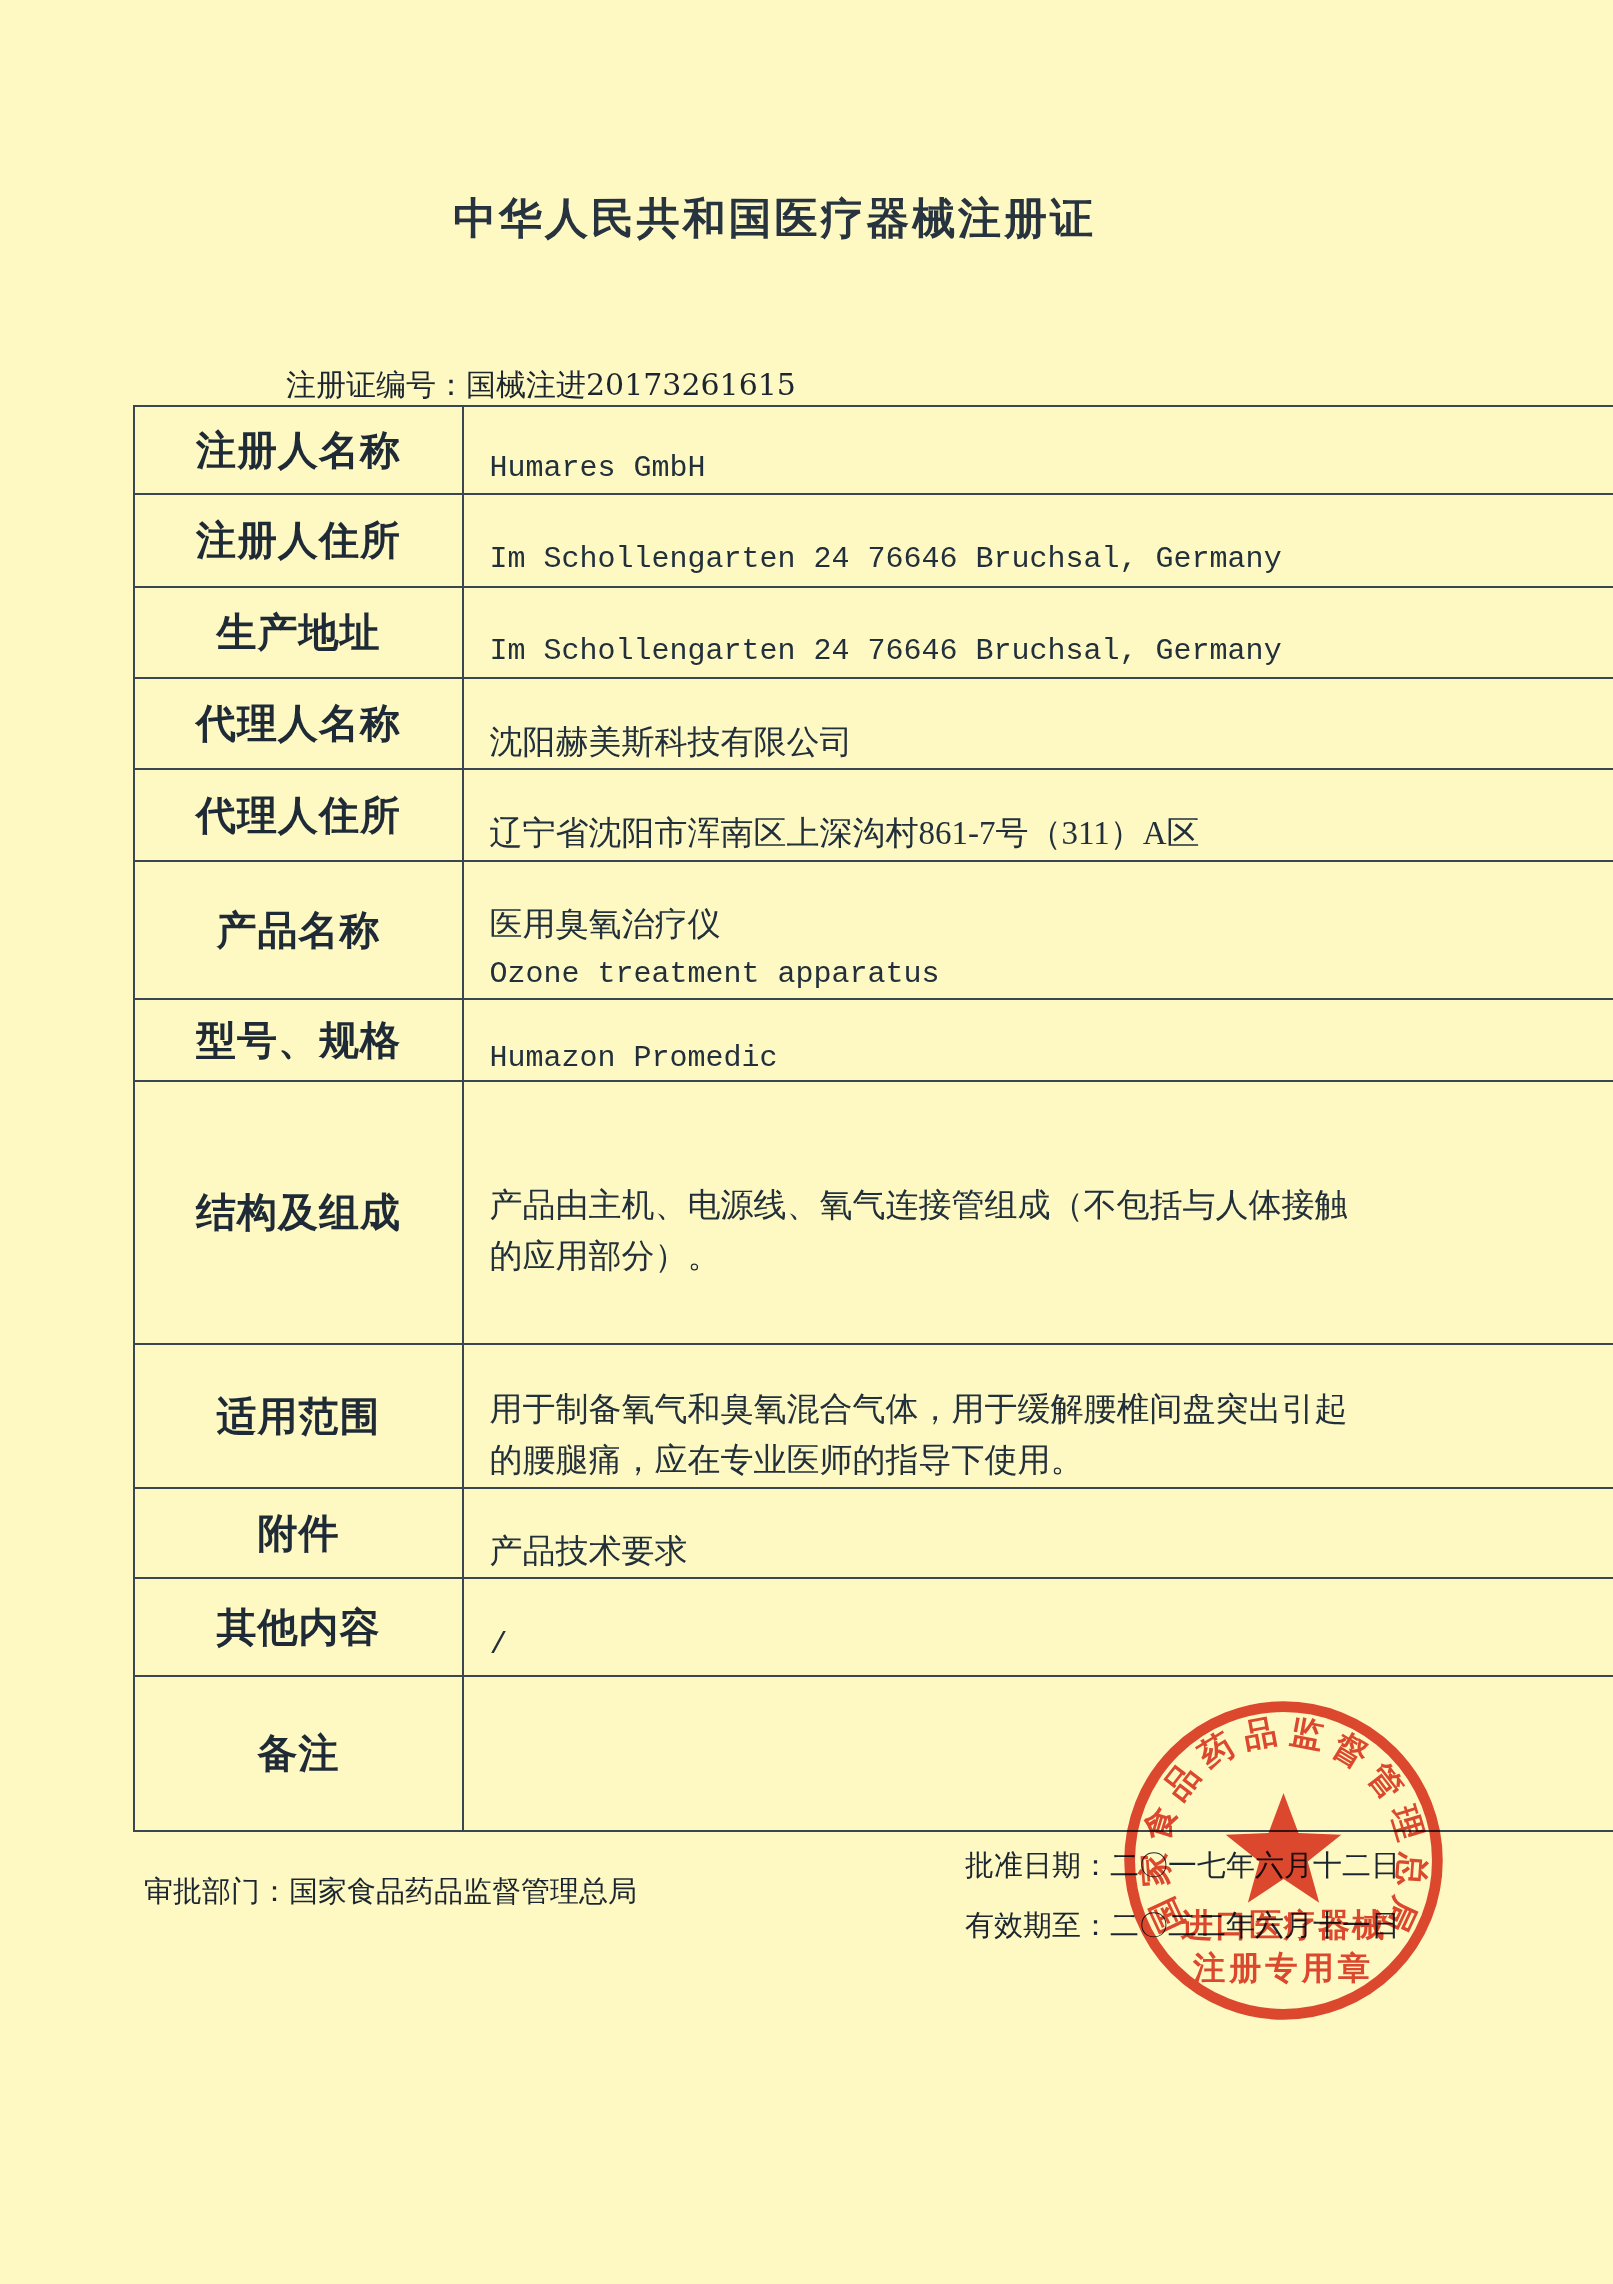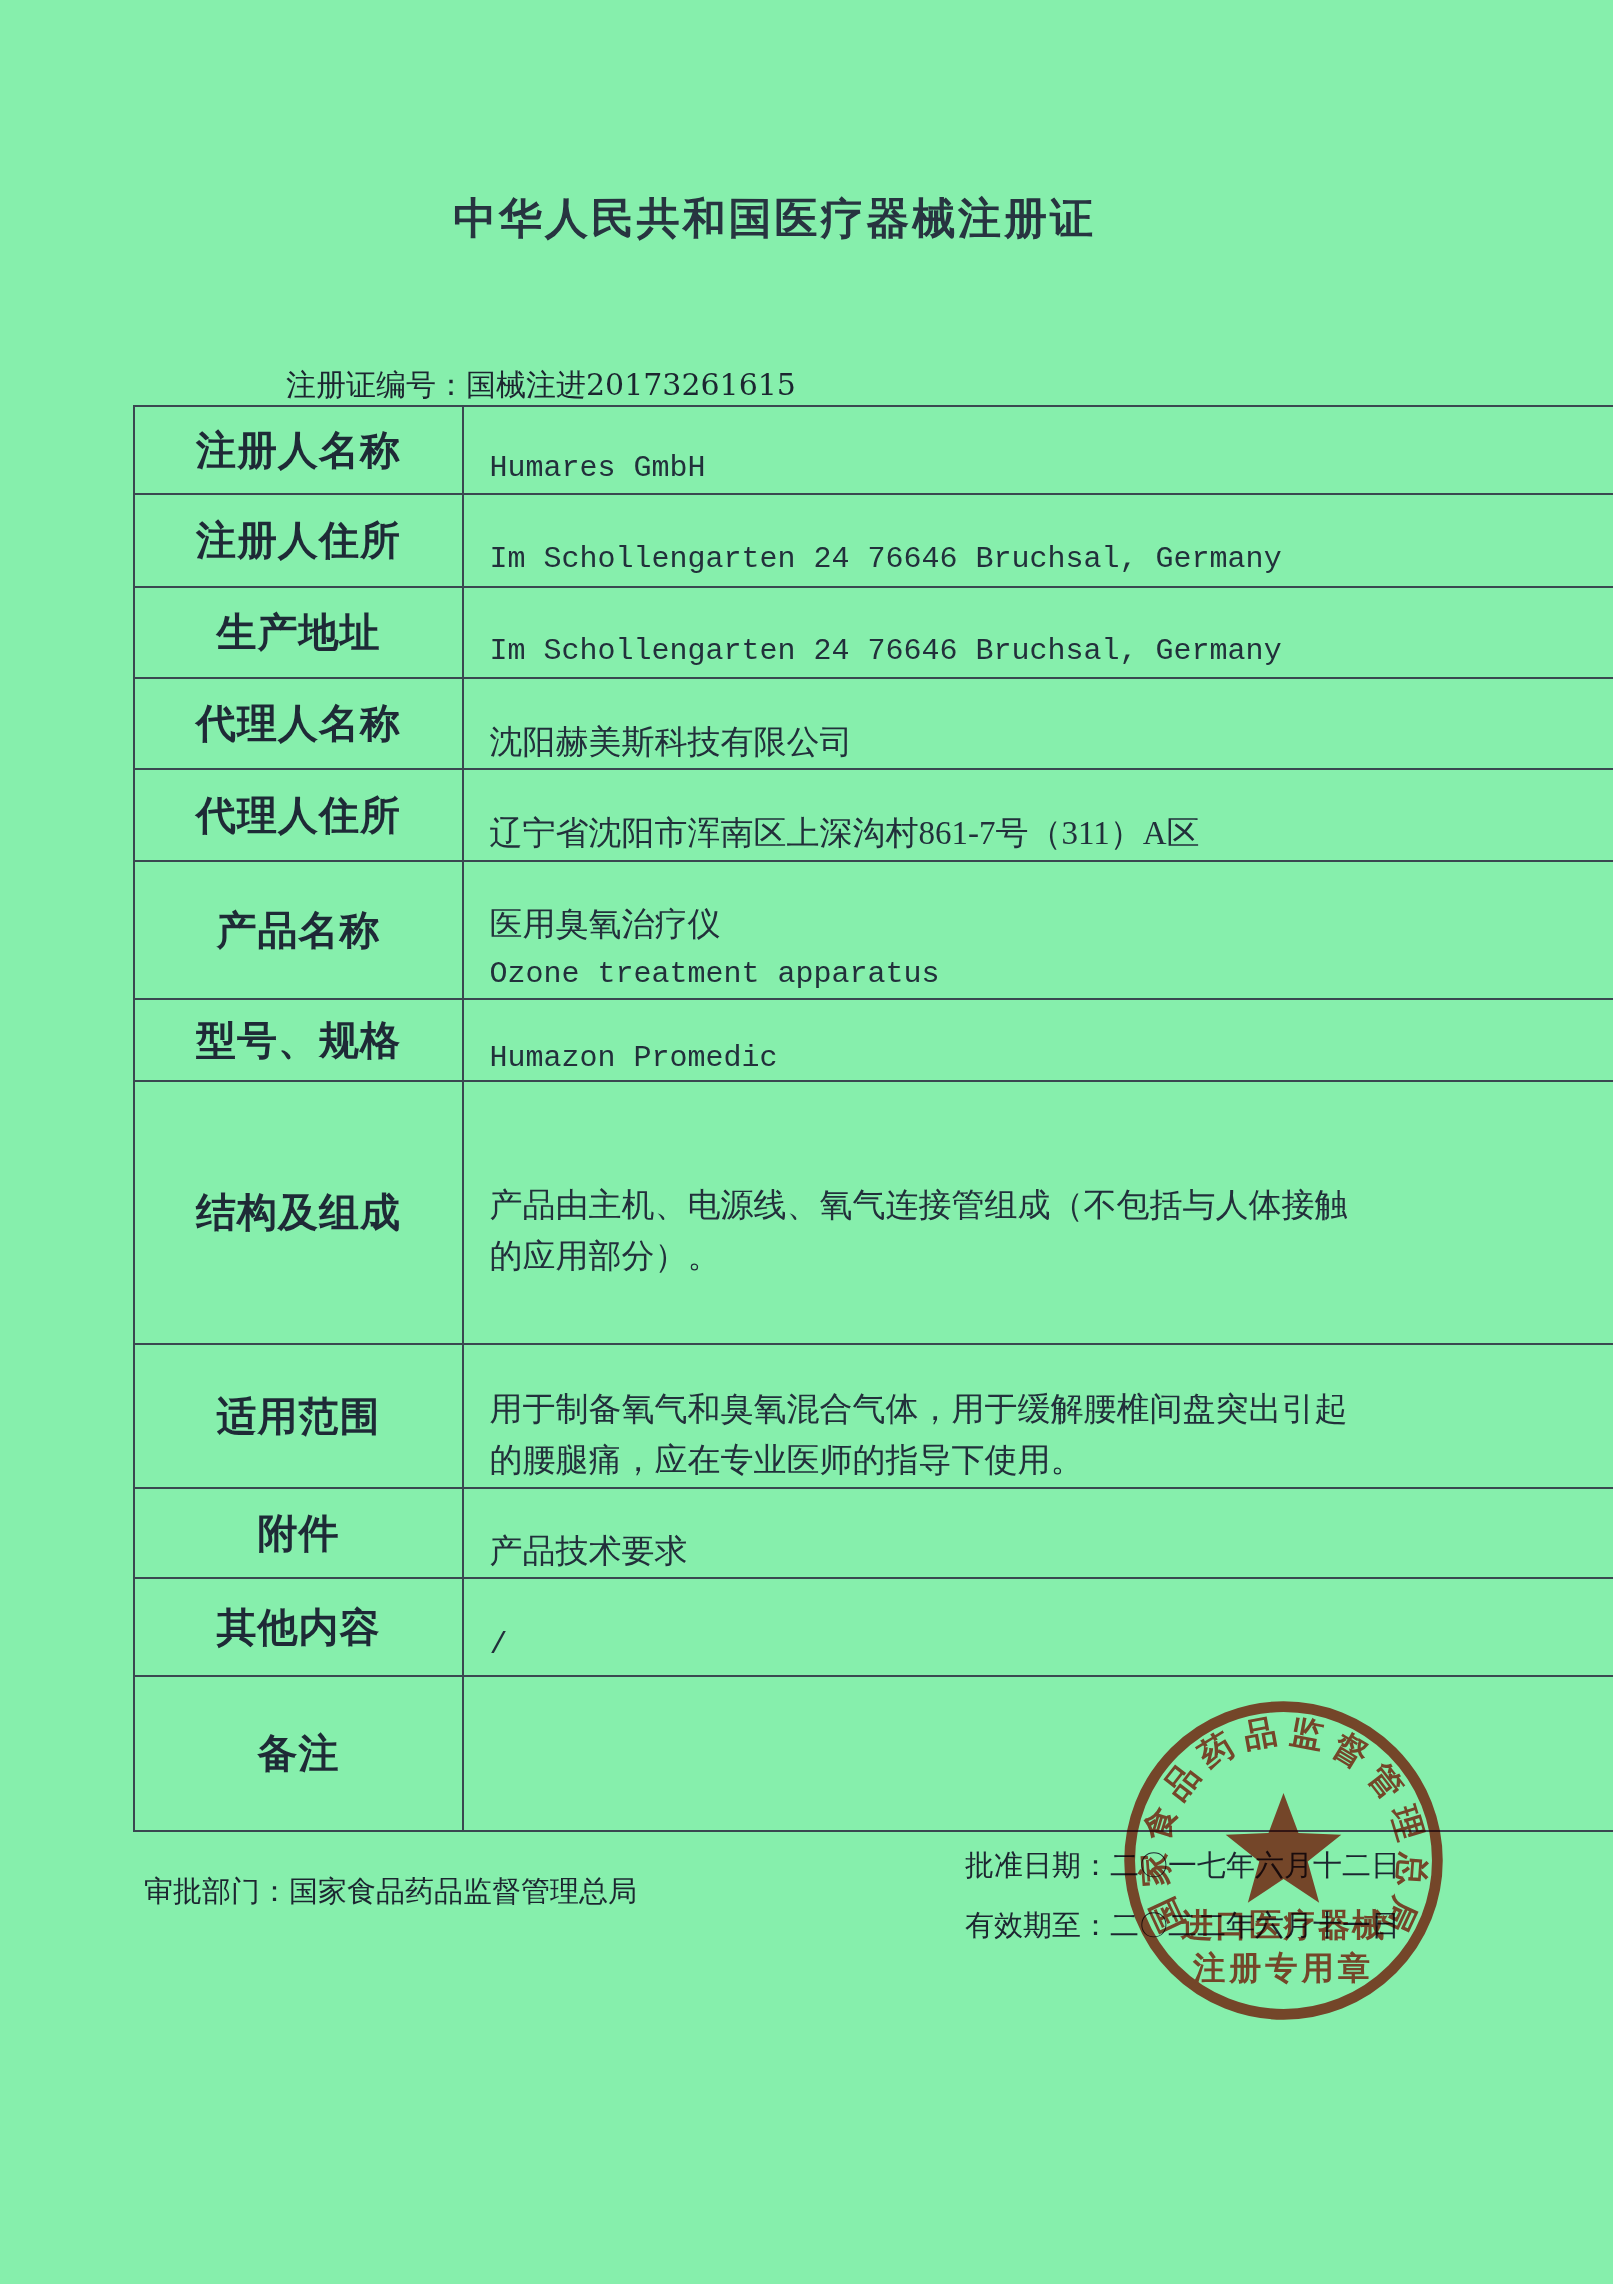--- a/index.html
+++ b/index.html
@@ -1,20 +1,20 @@
 <!DOCTYPE html>
 <html><head>
 <meta charset="utf-8">
 <style>
   html,body{margin:0;padding:0;background:#e8e8e6;}
   .page{
     position:relative;
     width:1613px;height:2285px;
     margin:0 auto;
-    background:#86efac;
+    background:#fef9c3;
     font-family:"Liberation Sans",sans-serif;
     color:#1f2b35;
     overflow:hidden;
   }
   .doc-title{
     position:absolute;top:190px;left:0;width:100%;
     text-align:center;
     transform:translateX(-32px);
     font-size:43px;font-weight:bold;letter-spacing:2.9px;
     color:#273440;

